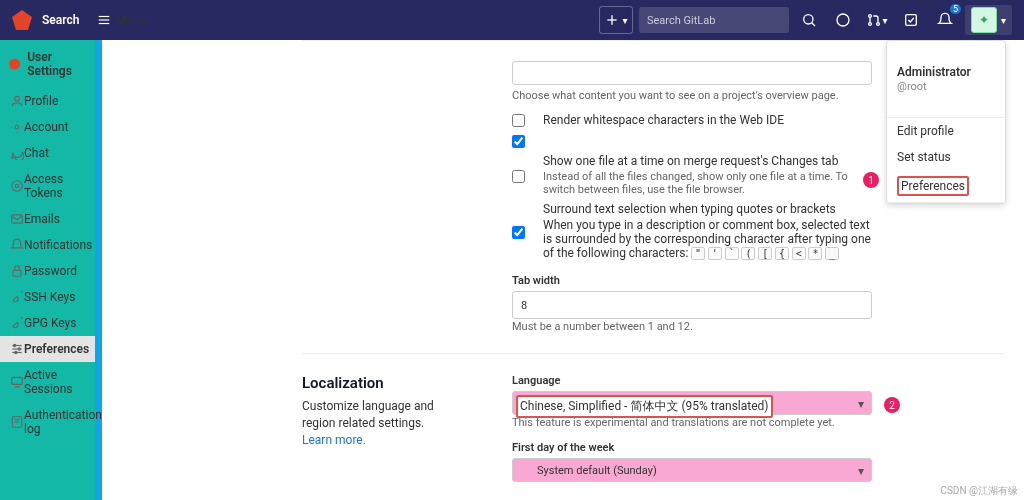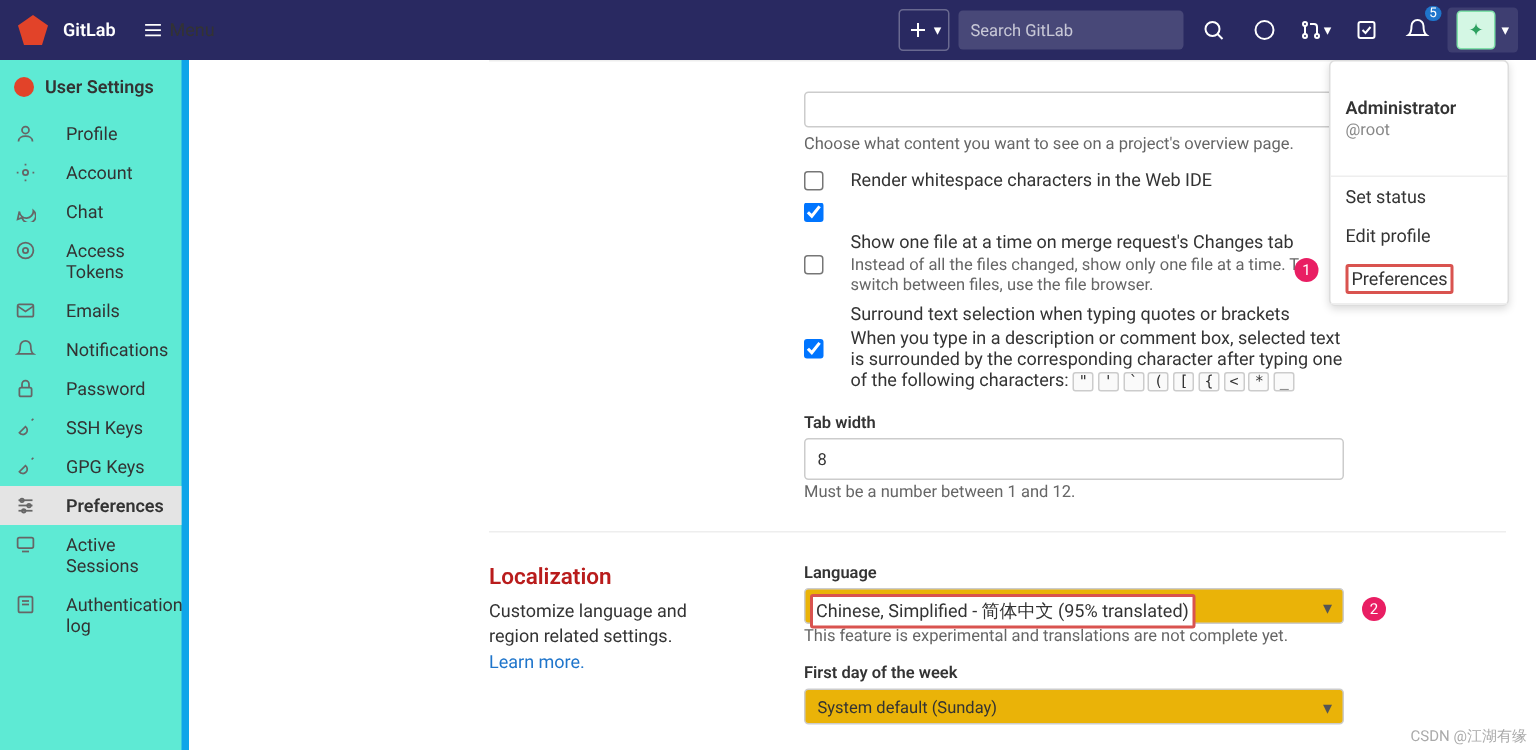--- a/index.html
+++ b/index.html
@@ -11,37 +11,37 @@
 .tright{margin-left:auto;display:flex;align-items:center;gap:6px}
 .ticon{width:28px;height:28px;display:flex;align-items:center;justify-content:center;color:#fff;cursor:pointer;border-radius:3px;position:relative}
 .ticon svg{width:16px;height:16px;stroke:#fff;fill:none;stroke-width:2}
 .search{width:150px;height:26px;background:rgba(255,255,255,.15);border:none;border-radius:3px;padding:0 8px;color:#fff;font-size:11px}
 .search::placeholder{color:rgba(255,255,255,.7)}
 .badge{position:absolute;top:-2px;right:-2px;background:#1f75cb;color:#fff;border-radius:8px;font-size:9px;padding:0 3px}
 .avatar{width:26px;height:26px;background:#d4f7e4;border:1px solid #7ee0a8;border-radius:3px;display:flex;align-items:center;justify-content:center;color:#2da160}
 .avwrap{display:flex;align-items:center;gap:4px;padding:2px 6px;background:rgba(255,255,255,.1);border-radius:3px;cursor:pointer}
 .chev{color:#fff;font-size:10px}
 .layout{display:flex;height:460px}
-.side{width:126px;background:#5eead4;border-right:5px solid #0ea5e9;flex-shrink:0}
+.side{width:102px;background:#14b8a6;border-right:7px solid #0ea5e9;flex-shrink:0}
 .shead{display:flex;align-items:center;gap:6px;padding:10px 8px;font-weight:600;color:#333}
-.sitem{display:flex;gap:20px;padding:6px 10px;cursor:pointer;color:#333}
+.sitem{display:flex;align-items:center;gap:0;padding:6px 10px;cursor:pointer;color:#333}
 .sitem.active{background:#e4e4e4;font-weight:600}
 .sitem svg{width:14px;height:14px;stroke:#666;fill:none;stroke-width:2;flex-shrink:0}
 .main{flex:1;overflow-y:auto;padding:0 20px 20px 200px;position:relative}
 .row{display:flex;gap:60px;padding:20px 0;border-top:1px solid #eee}
 .row:first-child{border-top:none}
 .lcol{width:150px;flex-shrink:0}
 .rcol{flex:1;max-width:360px}
-.sect{font-size:15px;font-weight:600;color:#b91c1c;margin-bottom:6px}
+.sect{font-size:15px;font-weight:600;color:#0f172a;margin-bottom:6px}
 .desc{font-size:11px;color:#666;line-height:1.4}
 .link{color:#1f75cb;cursor:pointer}
 .lbl{font-size:11px;font-weight:600;color:#333;margin-bottom:4px;display:block}
 .help{font-size:11px;color:#666;margin-top:1px}
 .inp{width:100%;height:28px;border:1px solid #ccc;border-radius:3px;padding:0 8px;font-size:11px}
-.sel{width:100%;height:24px;border:1px solid #ccc;border-radius:3px;padding:0 8px;font-size:11px;background:#eab308;appearance:none}
+.sel{width:100%;height:24px;border:1px solid #ccc;border-radius:3px;padding:0 24px;font-size:11px;background:#f9a8d4;appearance:none}
 .selwrap{position:relative}
 .selwrap::after{content:"▾";position:absolute;right:8px;top:6px;color:#555;pointer-events:none}
 .chk{display:flex;align-items:center;gap:18px;margin-bottom:6px}
 .chk input{margin-top:2px}
 .chk .txt{flex:1}
 .hl{border:2px solid #d9534f;border-radius:2px;padding:1px 2px;display:inline-block}
 .circ{position:absolute;width:16px;height:16px;background:#e91e63;border-radius:50%;color:#fff;font-size:10px;display:flex;align-items:center;justify-content:center;z-index:5}
 .menu{position:absolute;right:18px;top:0;width:120px;background:#fff;border:1px solid #ddd;border-radius:4px;box-shadow:0 2px 6px rgba(0,0,0,.15);z-index:10}
 .menu .hd{padding:24px 10px;border-bottom:1px solid #eee}
 .menu .hd b{font-weight:600;display:block}
@@ -49,21 +49,21 @@
 .menu .mi{padding:6px 10px;cursor:pointer}
 .menu .sep{border-top:1px solid #eee}
 .code{display:inline-block;border:1px solid #ccc;border-radius:2px;padding:0 3px;font-family:monospace;font-size:10px;background:#fafafa}
 .watermark{position:fixed;right:6px;bottom:2px;font-size:10px;color:#aaa}
 </style>
 </head>
 <body>
 
 <div class="top">
   <span class="logo"></span>
-  <span class="brand">GitLab</span>
+  <span class="brand">Search</span>
   <div class="tmenu">
     <svg viewBox="0 0 24 24" style="width:14px;height:14px;stroke:#fff;fill:none;stroke-width:2">
         <line x1="3" y1="6" x2="21" y2="6"></line>
         <line x1="3" y1="12" x2="21" y2="12"></line>
         <line x1="3" y1="18" x2="21" y2="18"></line>
       </svg>
     <span>Menu</span>
   </div>
   <div class="tright">
     <div class="ticon" style="border:1px solid rgba(255,255,255,.3);width:34px">
@@ -204,22 +204,22 @@
           <line x1="8" y1="8" x2="16" y2="8"></line>
           <line x1="8" y1="12" x2="16" y2="12"></line>
         </svg>
         <span>Authentication log</span>
       </div>
   </div>
 
   <div class="main">
     <div class="menu">
       <div class="hd"><b>Administrator</b><span>@root</span></div>
+      <div class="mi">Edit profile</div>
       <div class="mi">Set status</div>
-      <div class="mi">Edit profile</div>
       <div class="mi" style="position:relative">
         <span class="hl">Preferences</span>
         <span class="circ" style="left:-24px;top:2px">1</span>
       </div>
       <div class="sep"></div>
     </div>
 
     <div class="row">
       <div class="lcol"></div>
       <div class="rcol">

